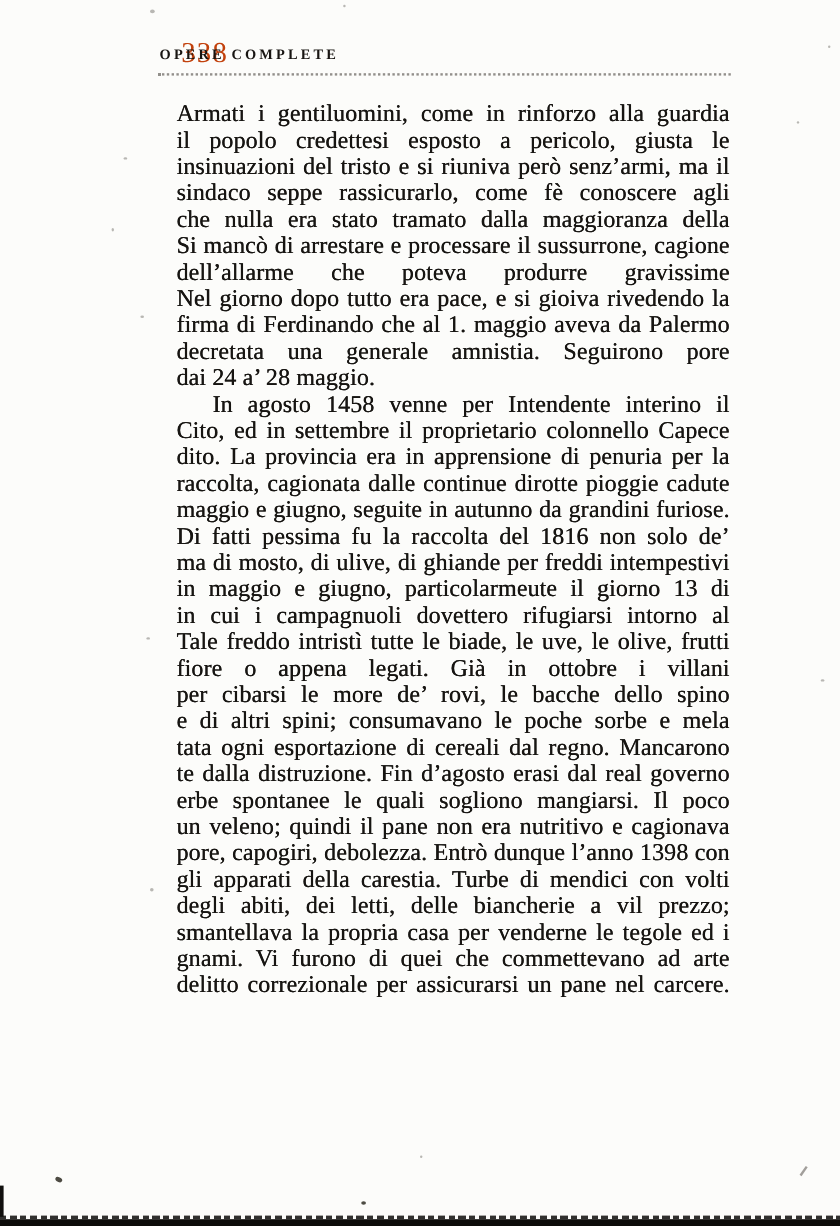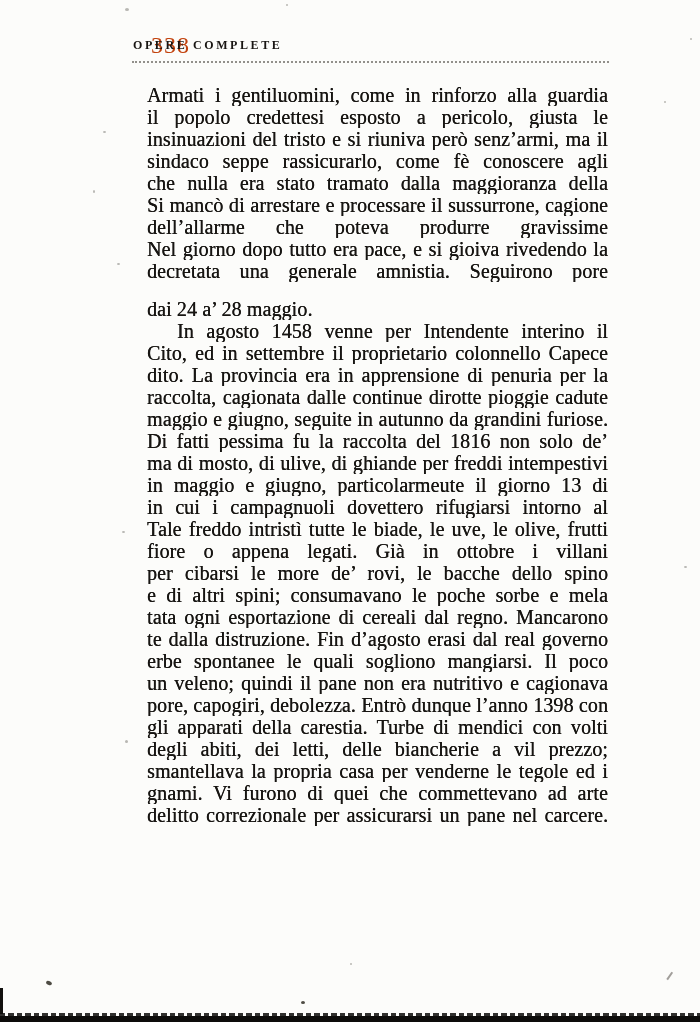--- a/index.html
+++ b/index.html
@@ -63,21 +63,21 @@
     line-height: 22px;
     overflow: hidden;
     font-size: 20px;
     letter-spacing: 0.1px;
     text-align: justify;
     text-align-last: justify;
     text-shadow: 0.25px 0 0 currentColor;
     white-space: normal;
   }
   .line.indent { padding-left: 30px; }
-  .line.left { text-align-last: left; margin-top: 16px; }
+  .line.left { text-align-last: left; }
 
   
   .speck {
     position: absolute;
     background: #3a372f;
     border-radius: 50%;
     pointer-events: none;
   }
   .speck.faint { opacity: 0.35; }
   .speck.dark { opacity: 0.9; }
@@ -132,20 +132,21 @@
 
   <div class="text-block">
       <div class="line">Armati i gentiluomini, come in rinforzo alla guardia civica,</div>
       <div class="line">il popolo credettesi esposto a pericolo, giusta le precedenti</div>
       <div class="line">insinuazioni del tristo e si riuniva però senz’armi, ma il</div>
       <div class="line">sindaco seppe rassicurarlo, come fè conoscere agli armati</div>
       <div class="line">che nulla era stato tramato dalla maggioranza della plebe.</div>
       <div class="line">Si mancò di arrestare e processare il sussurrone, cagione</div>
       <div class="line">dell’allarme che poteva produrre gravissime conseguenze.</div>
       <div class="line">Nel giorno dopo tutto era pace, e si gioiva rivedendo la</div>
+      <div class="line">firma di Ferdinando che al 1. maggio aveva da Palermo</div>
       <div class="line">decretata una generale amnistia. Seguirono pore sontuose</div>
       <div class="line left">dai 24 a’ 28 maggio.</div>
       <div class="line indent">In agosto 1458 venne per Intendente interino il marchese</div>
       <div class="line">Cito, ed in settembre il proprietario colonnello Capece Scon-</div>
       <div class="line">dito. La provincia era in apprensione di penuria per la scarsa</div>
       <div class="line">raccolta, cagionata dalle continue dirotte pioggie cadute in</div>
       <div class="line">maggio e giugno, seguite in autunno da grandini furiose.</div>
       <div class="line">Di fatti pessima fu la raccolta del 1816 non solo de’ cerali,</div>
       <div class="line">ma di mosto, di ulive, di ghiande per freddi intempestivi</div>
       <div class="line">in maggio e giugno, particolarmeute il giorno 13 di questo,</div>

